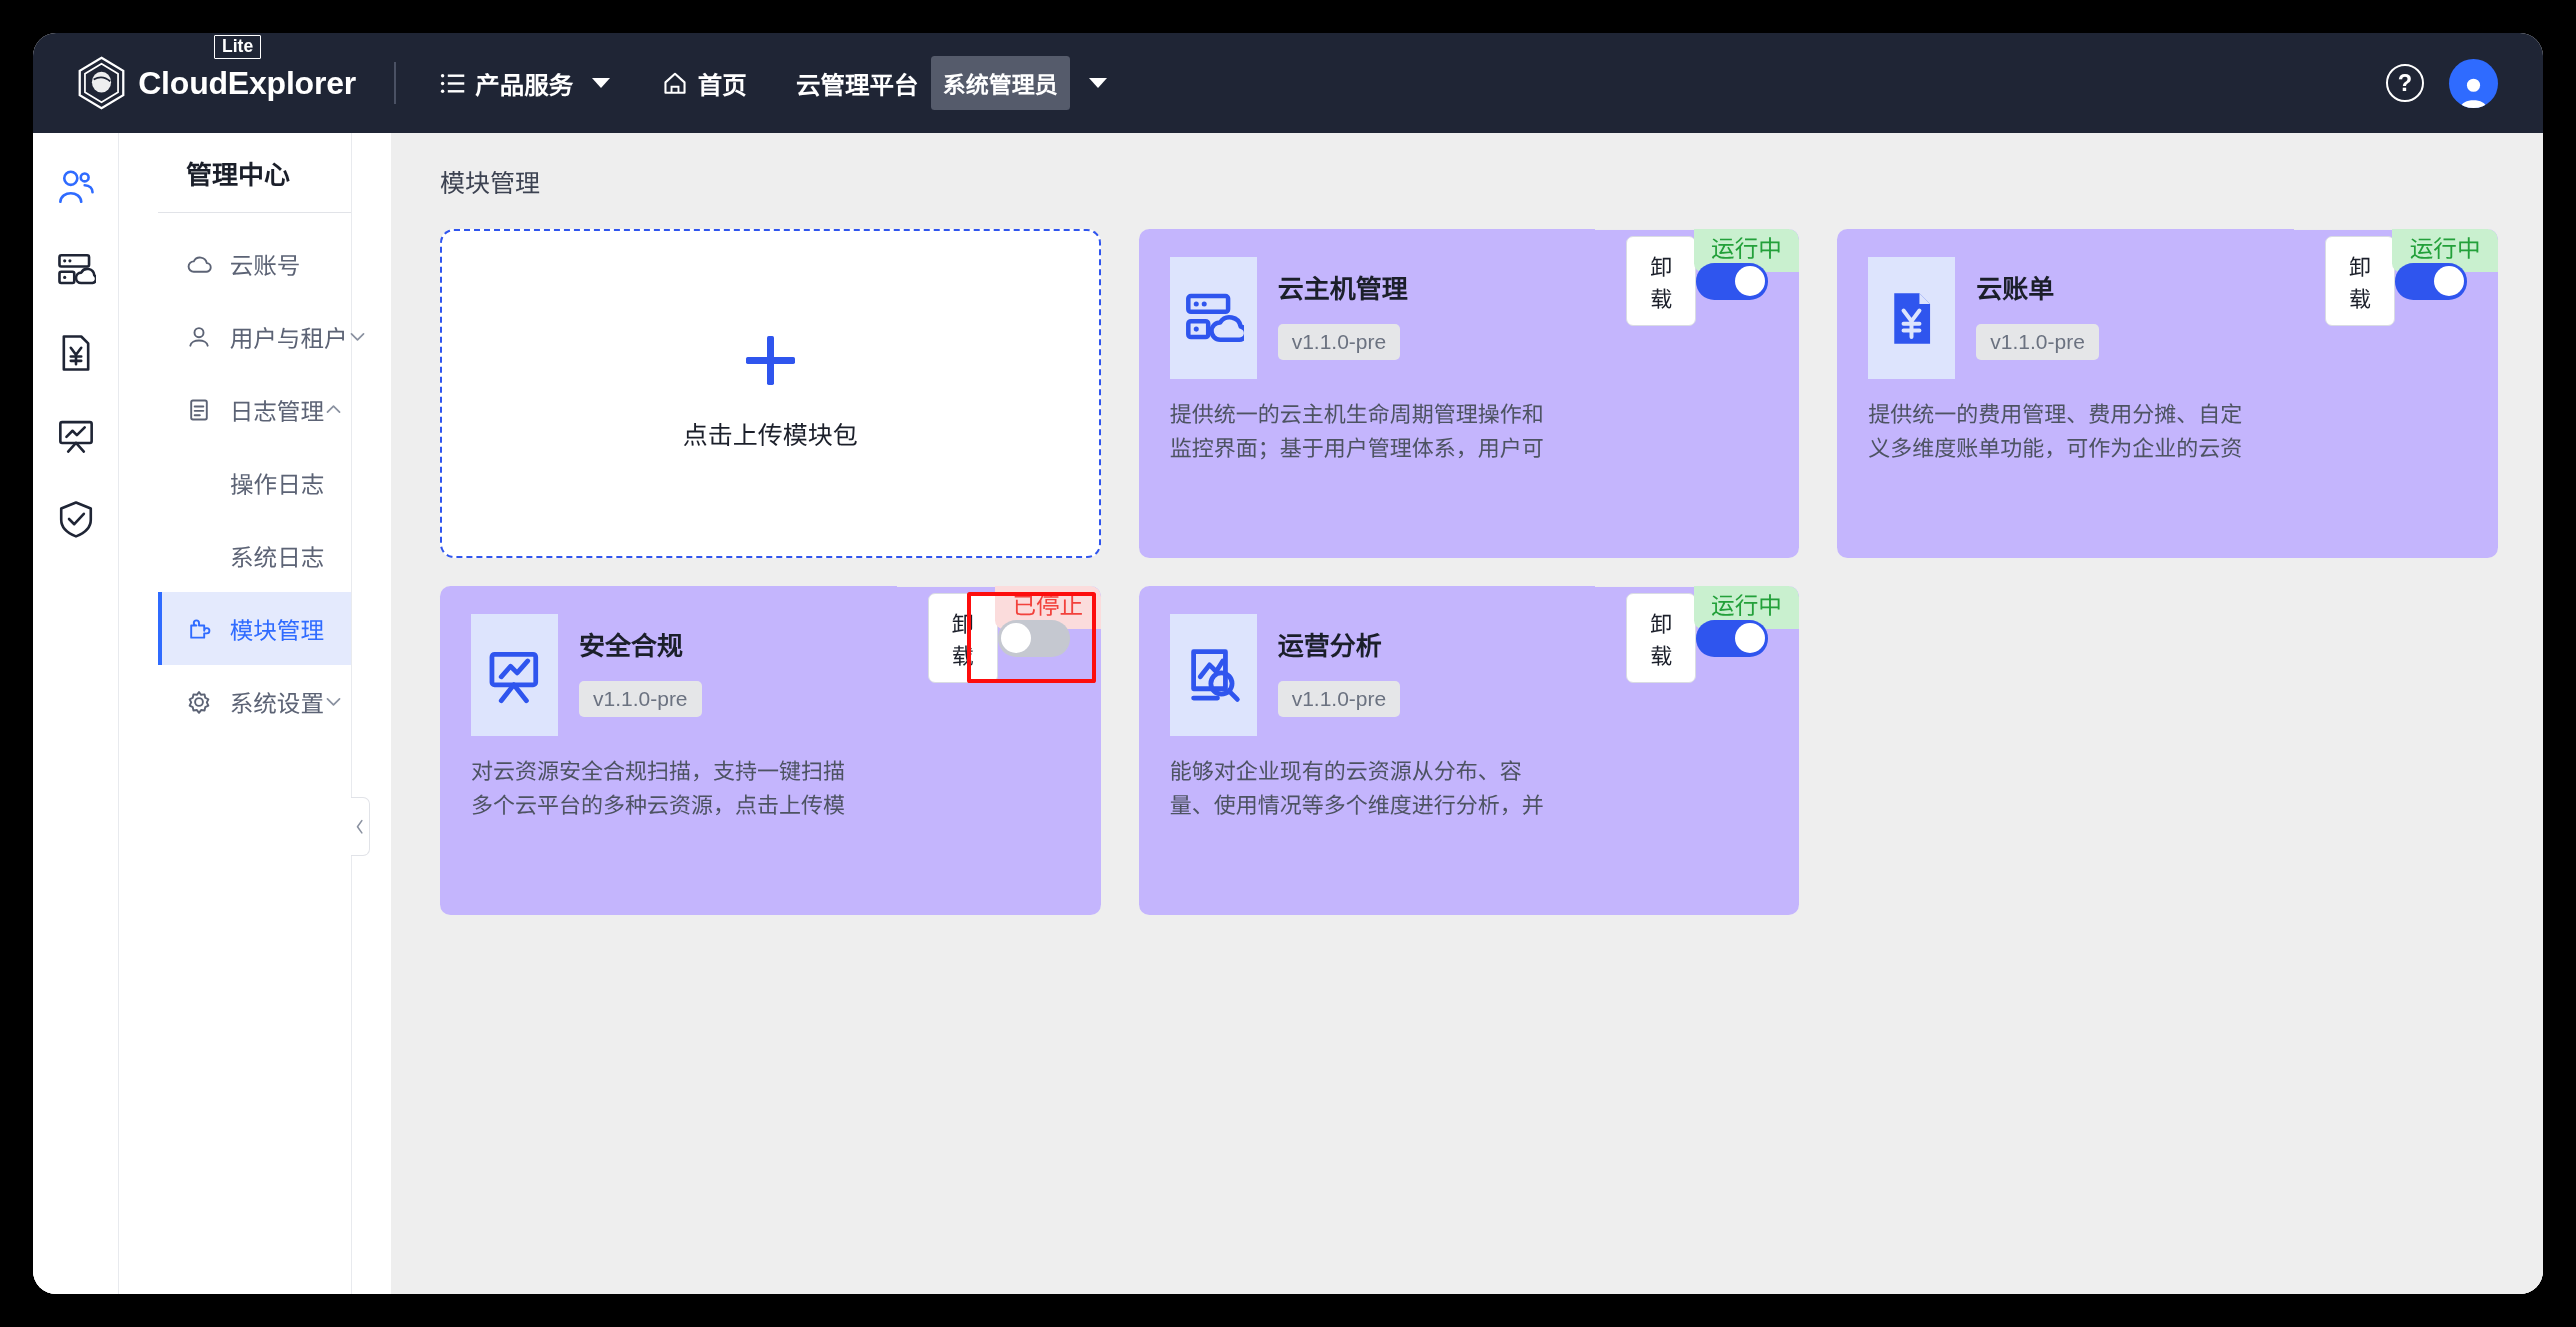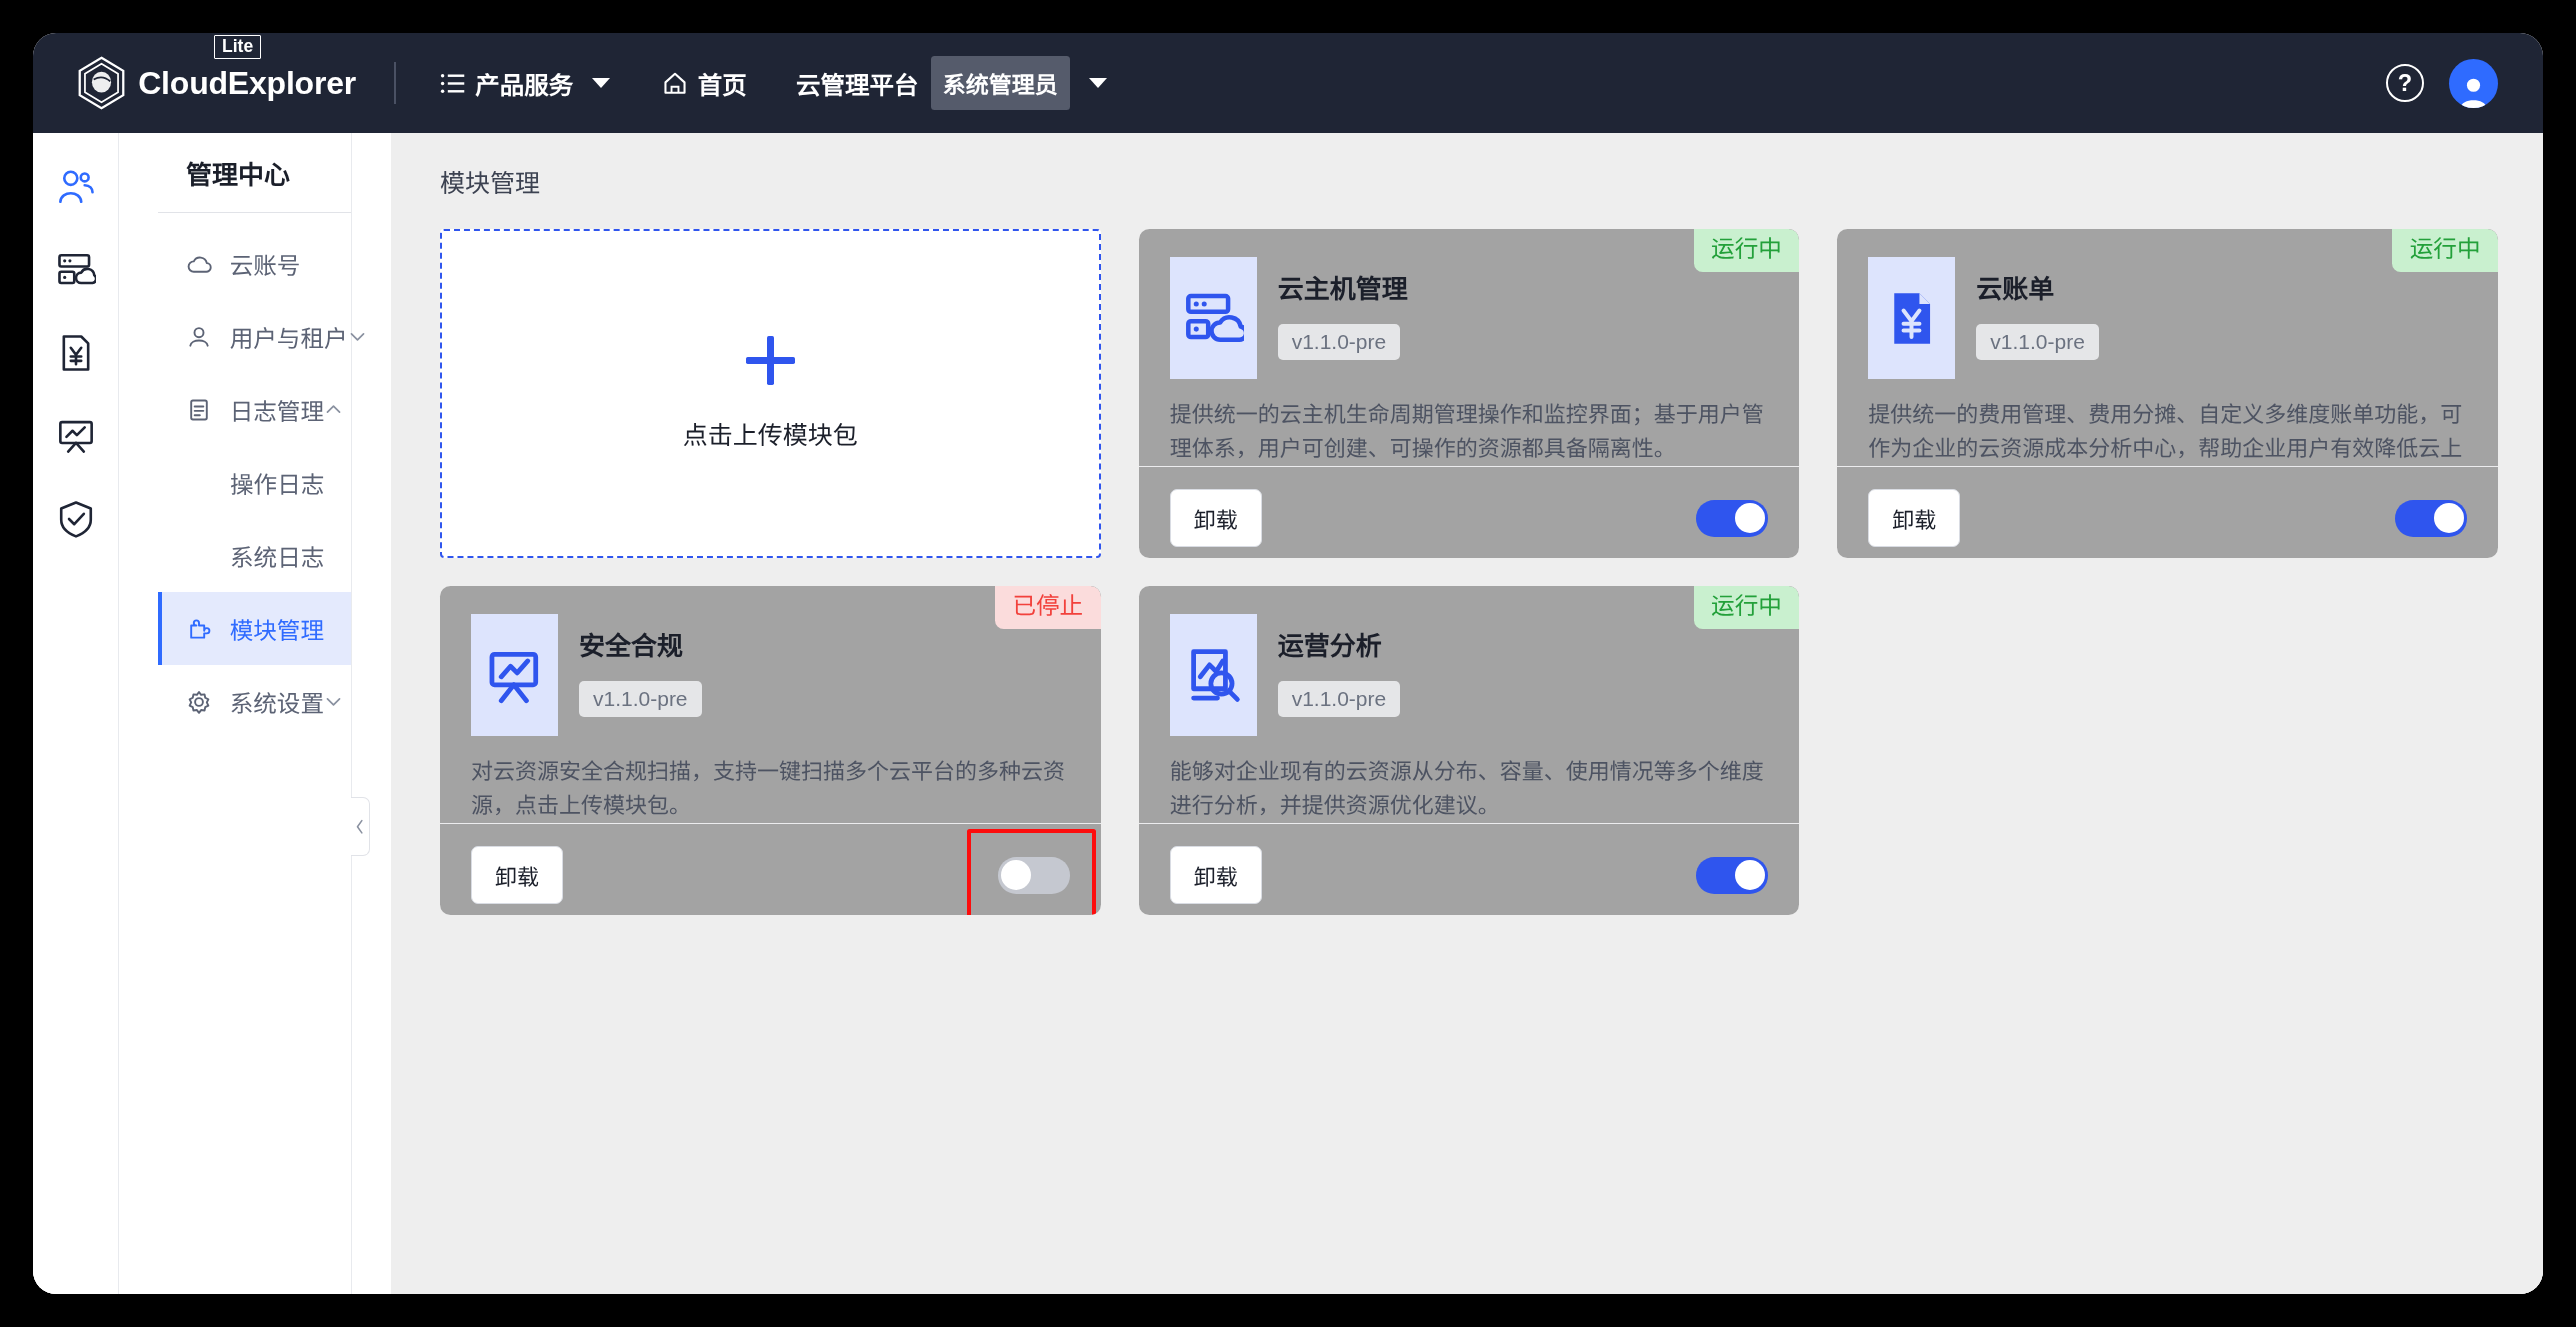--- a/index.html
+++ b/index.html
@@ -234,43 +234,43 @@
     grid-auto-rows: 329px;
     gap: 28px 38px;
     align-content: start;
     overflow: hidden;
   }
 
   
   .upload-card {
     background: #ffffff;
     border: 2.6px dashed #2f55ee;
-    border-radius: 4px;
+    border-radius: 14px;
     display: flex; flex-direction: column;
     align-items: center; justify-content: center;
     gap: 30px;
     cursor: pointer;
   }
   .plus {
     position: relative;
     width: 49px; height: 49px;
   }
   .plus::before, .plus::after {
     content:""; position:absolute; background:#2f55ee; border-radius:1.7px;
   }
   .plus::before { left: 21px; top: 0; width: 7px; height: 49px; }
   .plus::after  { top: 21px; left: 0; height: 7px; width: 49px; }
   .upload-label { font-size: 25px; color: #1b1f2a; }
 
   
   .mcard {
-    background: #a3a3a3;
+    background: #c4b5fd;
     border-radius: 10.5px;
     position: relative;
-    display: flex; flex-direction: column;
+    display: flex; flex-direction: row;
     overflow: hidden;
   }
   .status {
     position: absolute; top: 0; right: 0;
     font-size: 23.6px;
     padding: 7.9px 17.5px 9.6px;
     border-radius: 0 10.5px 0 8.7px;
     line-height: 1.1;
   }
   .status.running { background: #c9f0cf; color: #23a03a; }

